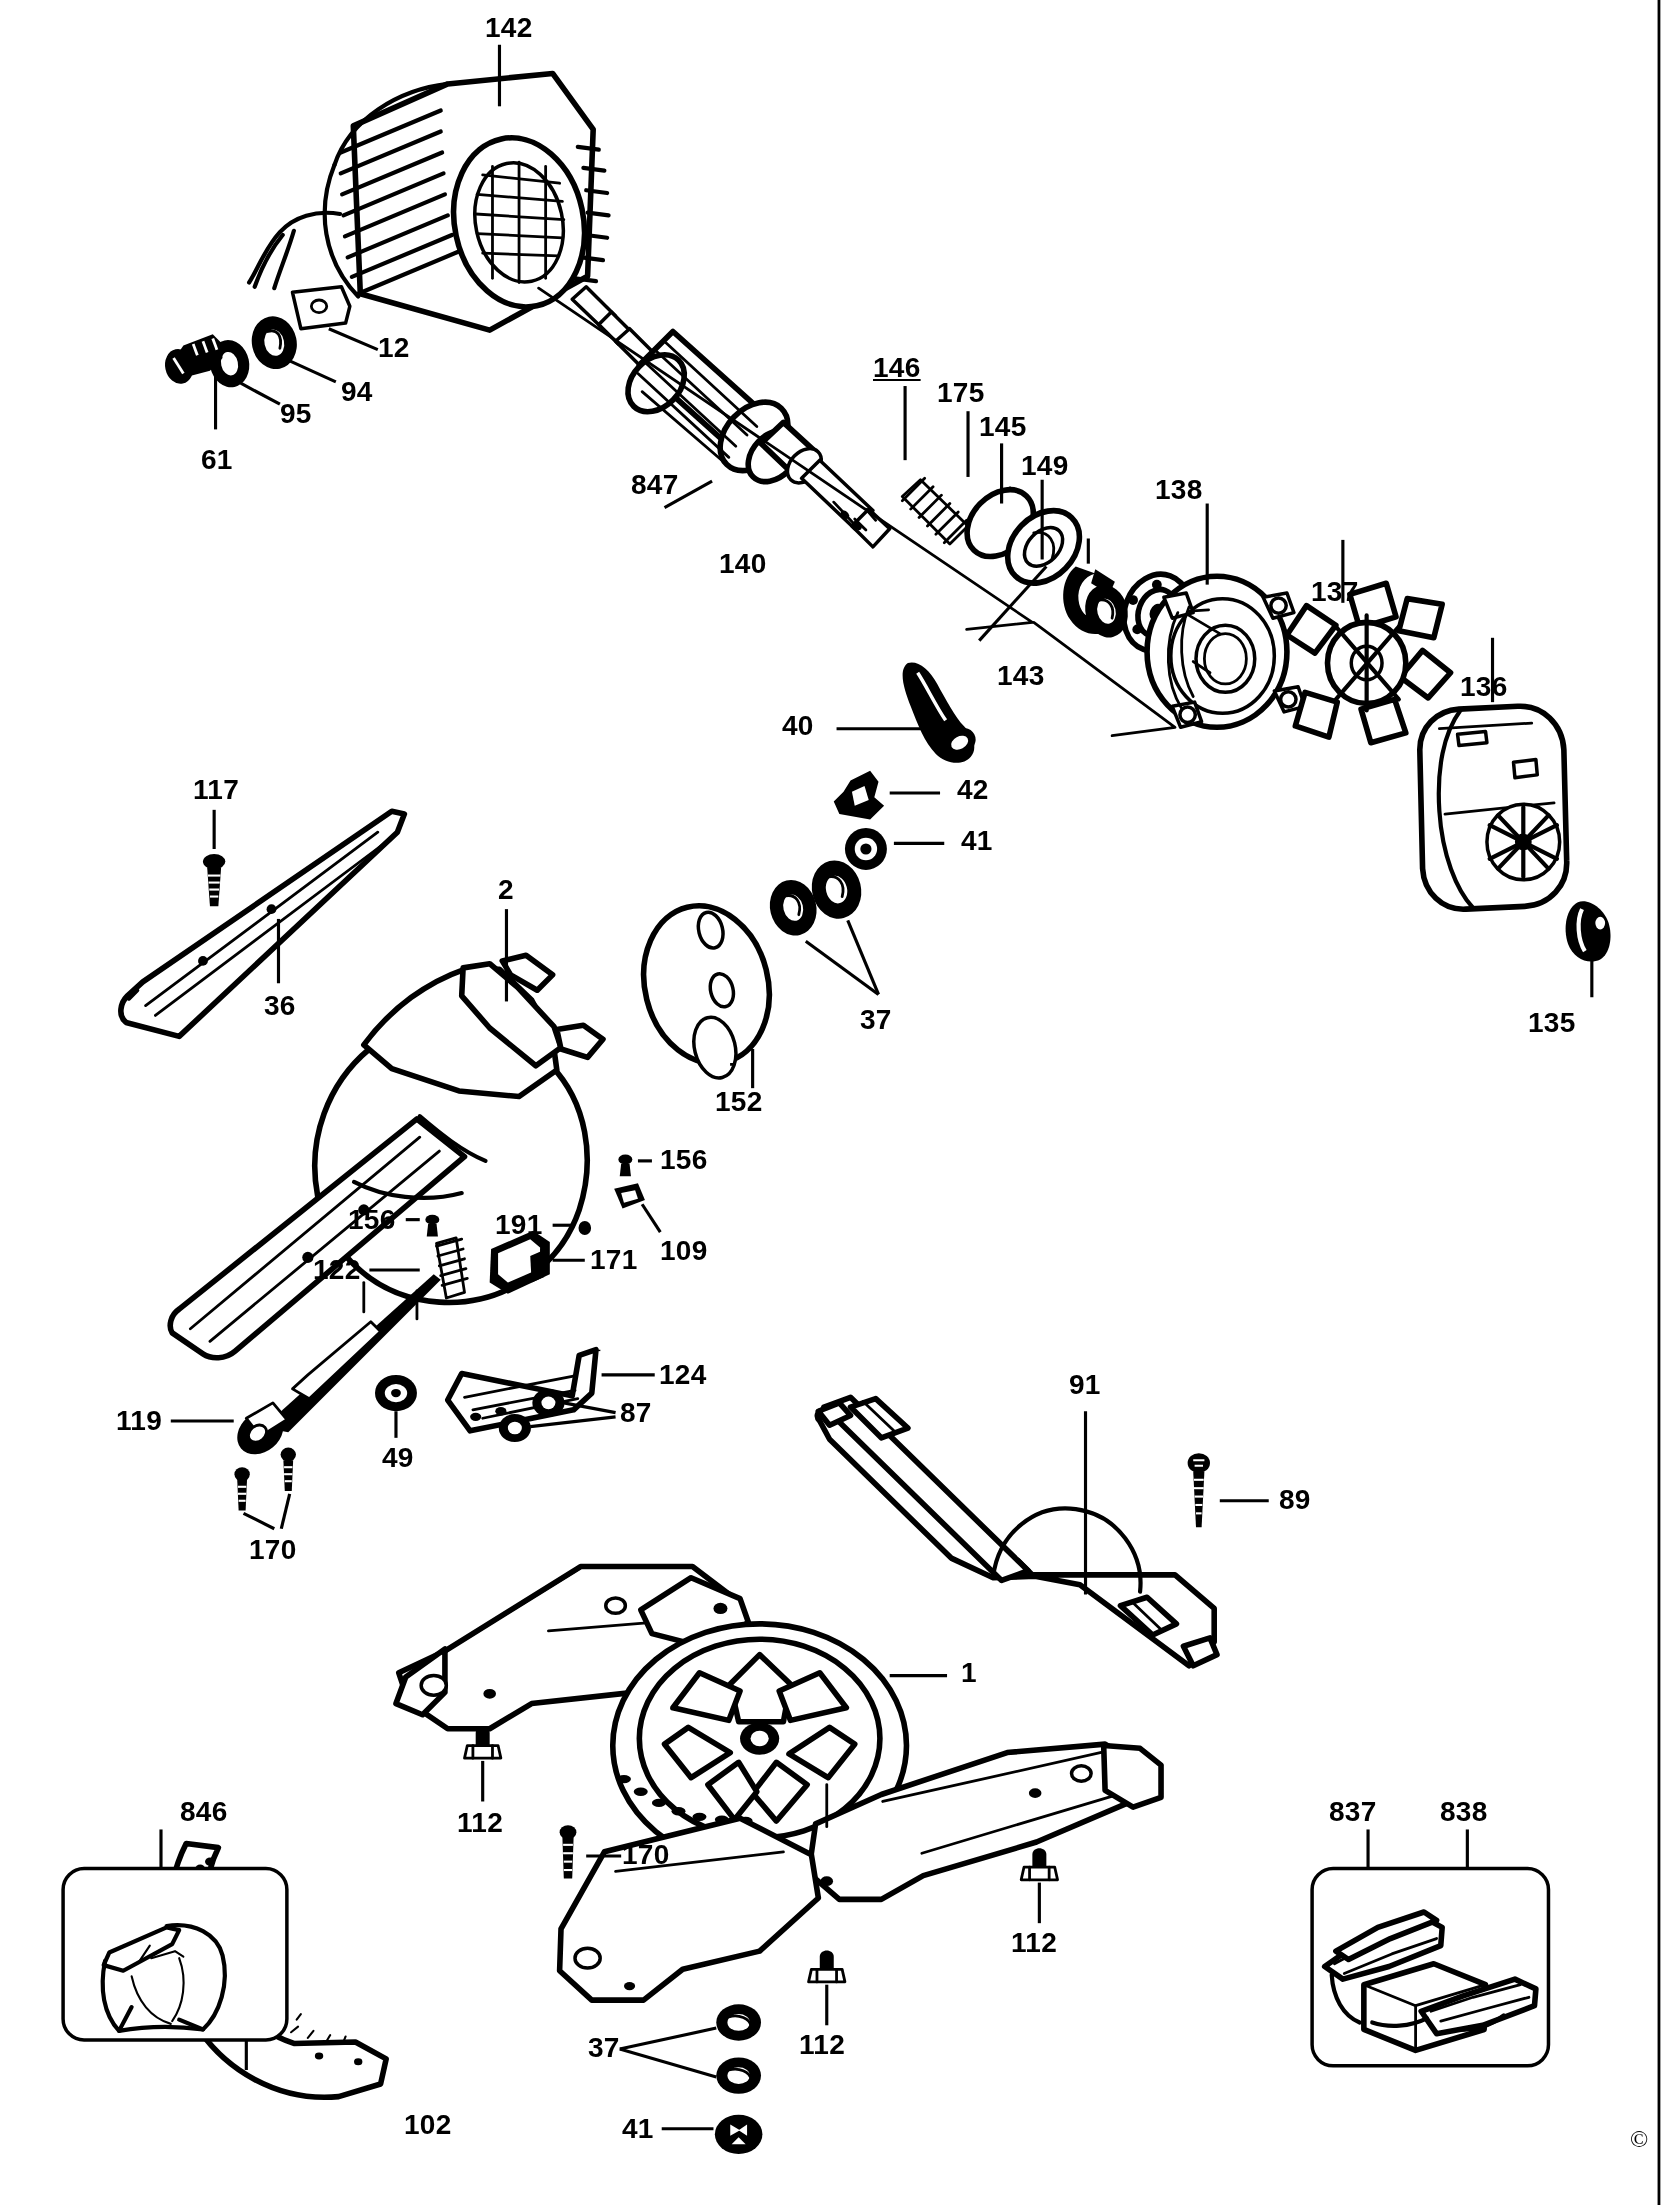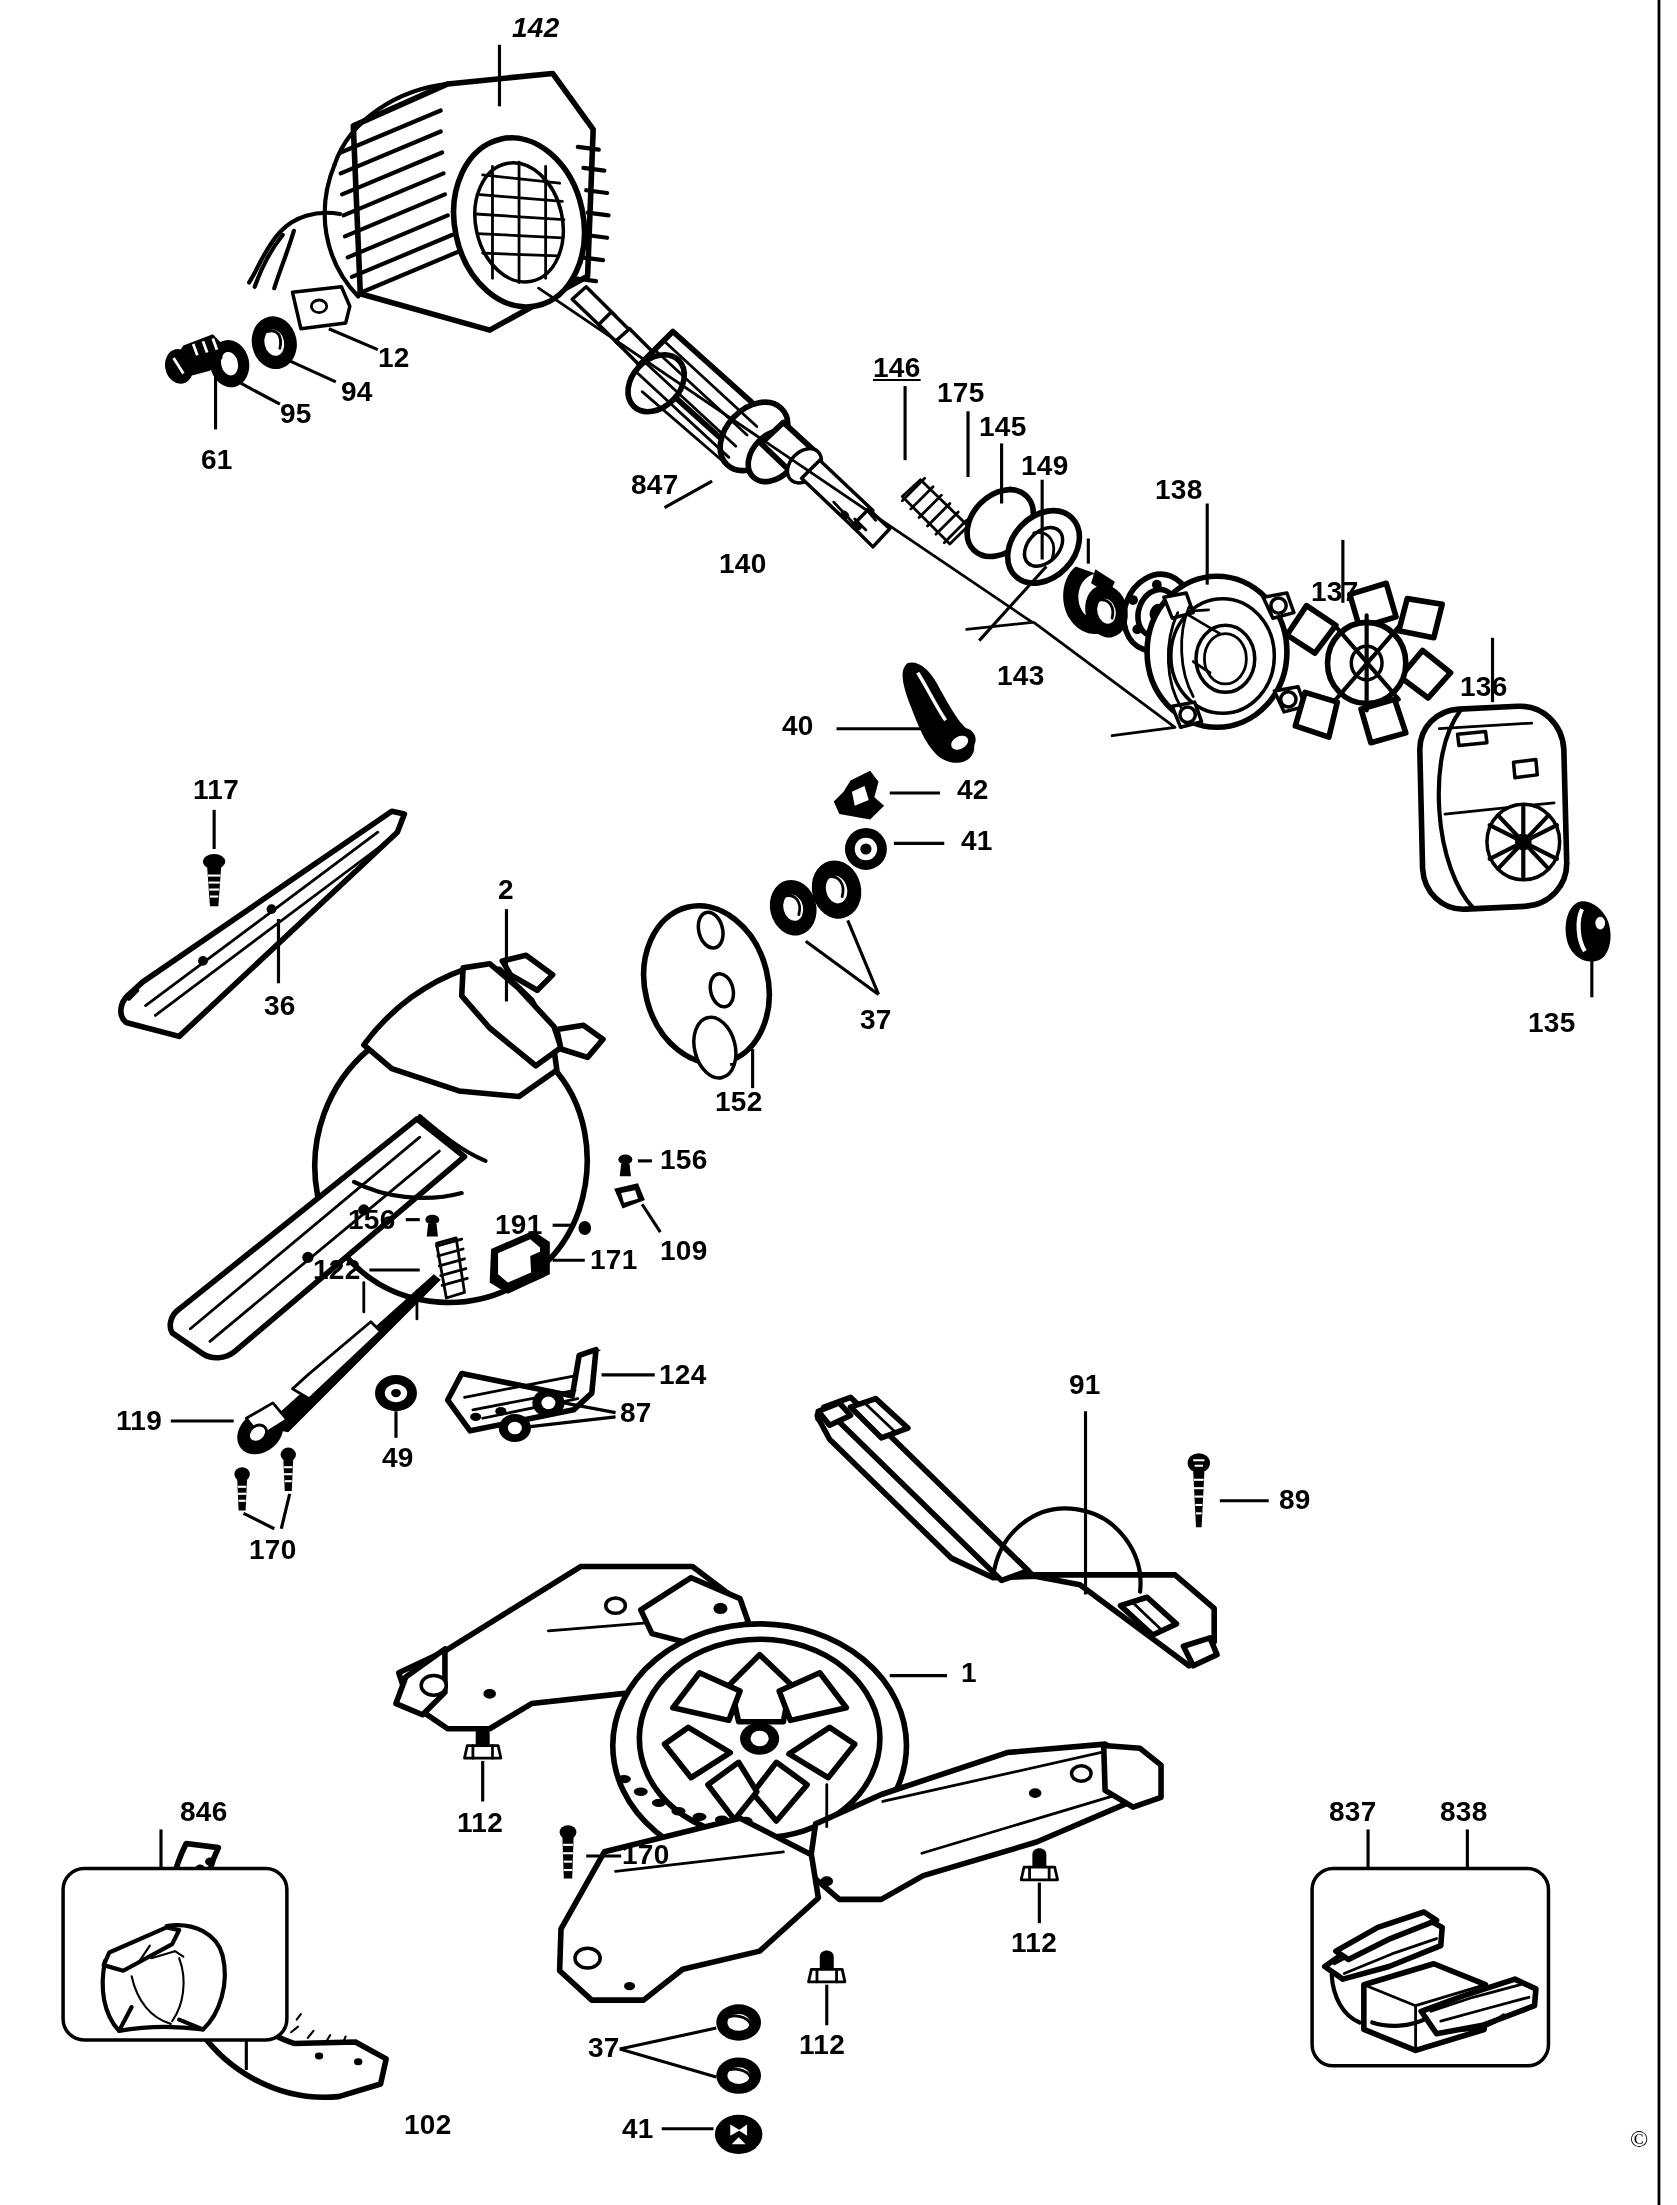--- a/index.html
+++ b/index.html
@@ -705,22 +705,22 @@
       <path class="ln2" d="M 2040 2886 C 2016 2898 1986 2900 1962 2892"></path>
       <path class="ln2" d="M 2150 2882 C 2132 2896 2108 2904 2086 2902"></path>
       <path class="lead" d="M 1956 2616 L 1956 2672"></path>
       <path class="lead" d="M 2098 2616 L 2098 2672"></path>
     </g>
 
     <path class="ln" d="M 2372 0 L 2372 3153" stroke-width="5"></path>
 
   </svg>
 
-  <div class="callout" style="left:512px;  top:14px;font-style:italic;">142</div>
-  <div class="callout" style="left:378px;  top:344px;">12</div>
+  <div class="callout" style="left:485px;  top:14px;">142</div>
+  <div class="callout" style="left:378px;  top:334px;">12</div>
   <div class="callout" style="left:341px;  top:378px;">94</div>
   <div class="callout" style="left:280px;  top:400px;">95</div>
   <div class="callout" style="left:201px;  top:446px;">61</div>
   <div class="callout" style="left:631px;  top:471px;">847</div>
   <div class="callout" style="left:873px; top:354px;text-decoration:underline;">146</div>
   <div class="callout" style="left:937px; top:379px;">175</div>
   <div class="callout" style="left:979px; top:413px;">145</div>
   <div class="callout" style="left:1021px; top:452px;">149</div>
   <div class="callout" style="left:719px; top:550px;">140</div>
   <div class="callout" style="left:997px; top:662px;">143</div>

